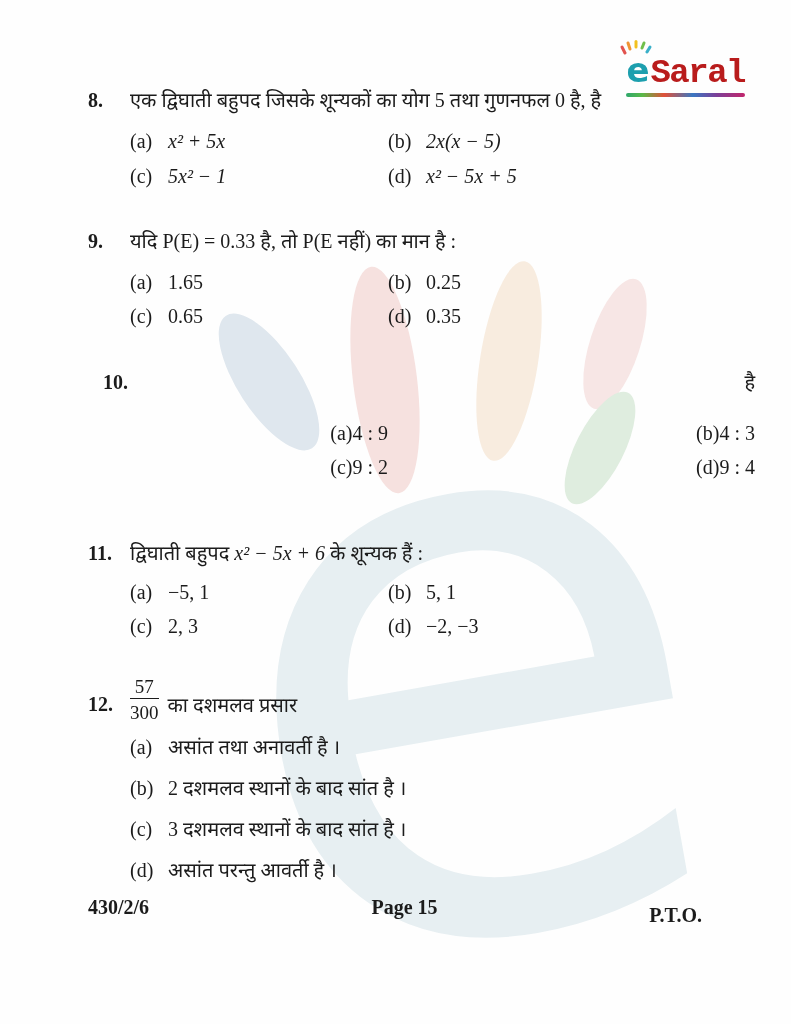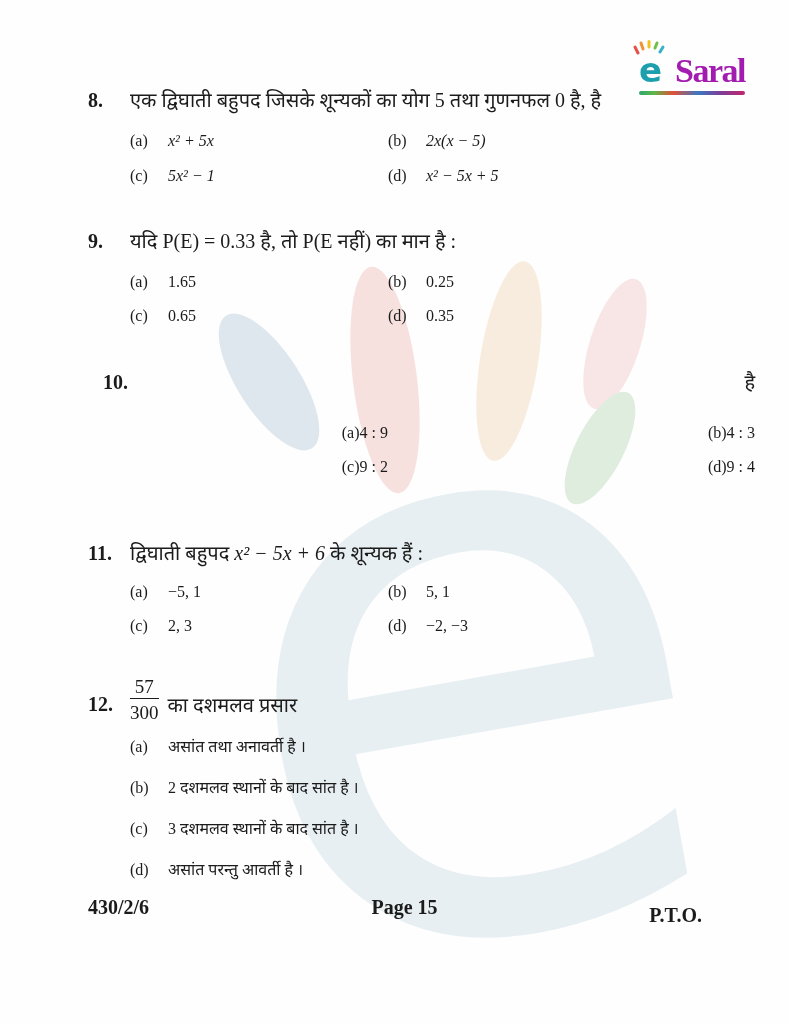--- a/index.html
+++ b/index.html
@@ -21,37 +21,37 @@
 
   
   .logo { position:absolute; top:52px; right:46px; z-index:2; }
   .logo-row { position:relative; display:flex; align-items:baseline; line-height:36px; }
   .logo-hand { position:absolute; left:-7px; top:-12px; }
   .logo-e {
     font-family:"DejaVu Sans","Liberation Sans",sans-serif;
     font-weight:bold; font-size:34px; color:#1d9fae; margin-right:1px;
   }
   .logo-name {
-    font-family:Liberation Serif, serif;
-    font-weight:bold; font-size:34px; color:#a21caf; letter-spacing:-1.5px;margin-left:12px;
+    font-family:Liberation Mono, monospace;
+    font-weight:bold; font-size:34px; color:#b91c1c; letter-spacing:-1.5px;
   }
   .logo-underline {
     height:3.5px; margin-top:2px; border-radius:2px;
     background:linear-gradient(90deg,#2ea86c 0%,#5bb847 14%,#e05038 32%,#3a77c2 56%,#7b3f98 76%,#c2256b 100%);
   }
 
   
   .content { position:absolute; inset:0; z-index:1; }
   .q { position:absolute; left:88px; right:36px; }
   .qnum { position:absolute; left:0; top:0; width:40px; font-weight:bold; font-size:20px; line-height:33px; }
   .stem { margin-left:42px; font-size:20px; line-height:33px; }
   .math { font-style:italic; }
   .stem .math { margin:0 5px; }
   .opts { margin-left:42px; display:grid; grid-template-columns:258px auto; }
-  .opt { font-size:16px; line-height:22px; }
+  .opt { font-size:20px; line-height:22px; }
   .opt-label { display:inline-block; width:38px; }
   #q8  { top:84px; }  #q8 .opts  { margin-top:13px; } #q8 .opt  { height:35px; }
   #q9  { top:225px; } #q9 .opts  { margin-top:13px; } #q9 .opt  { height:34px; }
   #q10 { top:366px;text-align:right; } #q10 .opts { margin-top:23px; }  #q10 .opt { height:34px; }
   #q11 { top:537px; } #q11 .opts { margin-top:11px; } #q11 .opt { height:34px; }
   #q12 { top:678px; } #q12 .qnum { top:10px; }
   .opts-list { margin-left:42px; margin-top:14px; }
   .opts-list .opt { height:41px; }
 
   

